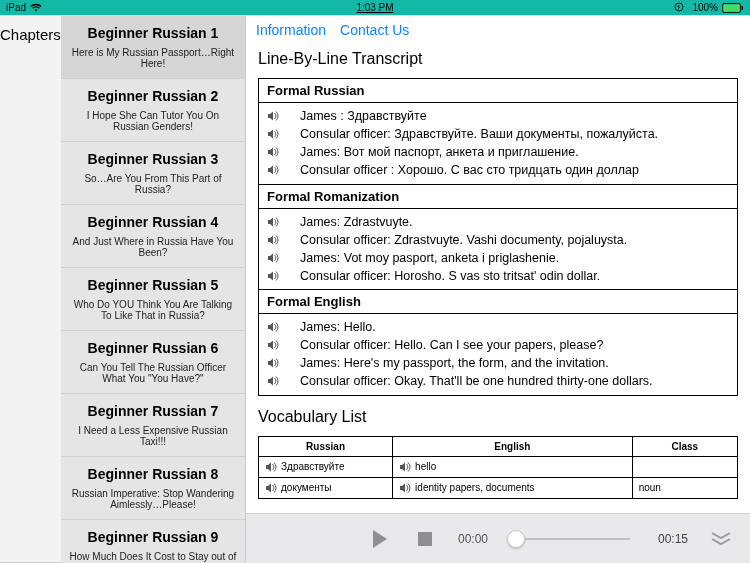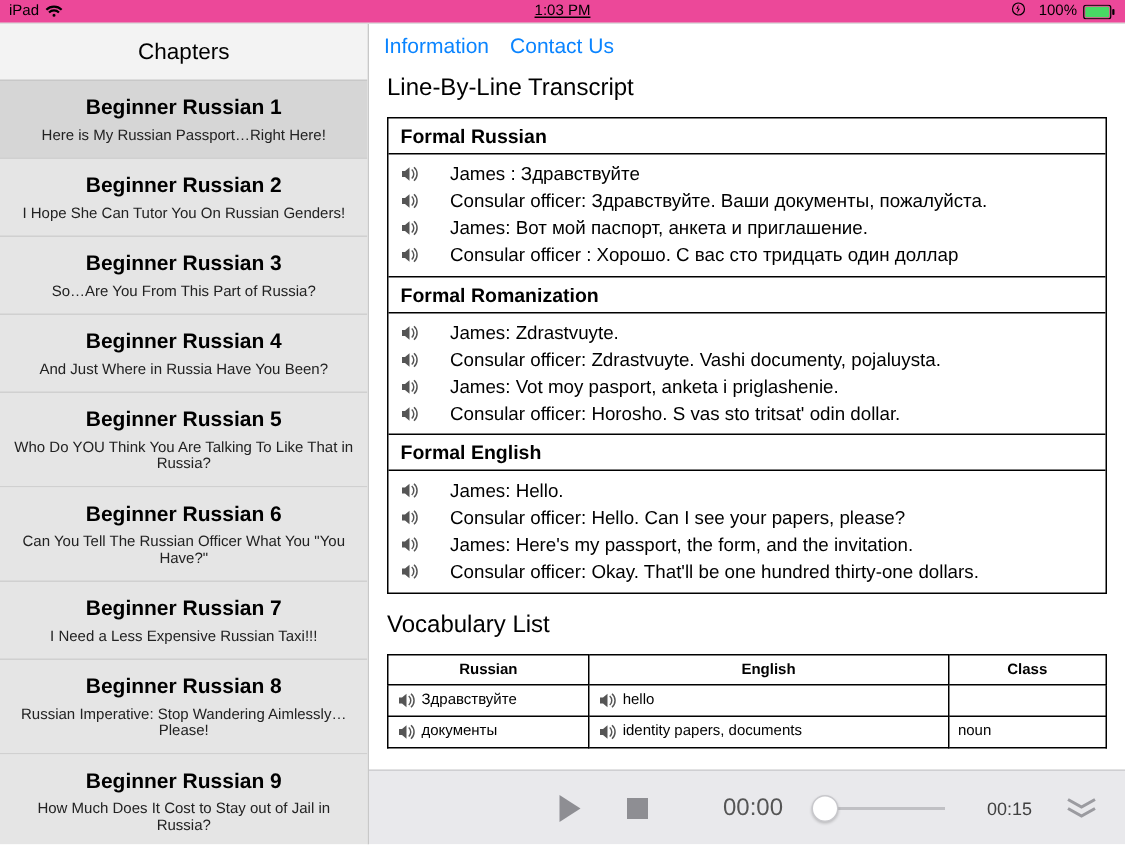--- a/index.html
+++ b/index.html
@@ -13,38 +13,38 @@
       color: #000;
     }
     
     .status-bar {
       height: 16px;
       display: flex;
       align-items: center;
       justify-content: space-between;
       padding: 0 6px;
       font-size: 10px;
-      background: #ec4899;
+      background: #14b8a6;
       border-bottom: 1px solid #ddd;
     }
     .status-left, .status-right { display: flex; align-items: center; gap: 4px; }
     .status-center { position: absolute; left: 50%; transform: translateX(-50%); font-weight: 500; text-decoration: underline; }
     .wifi-icon, .battery-icon { display: inline-flex; }
     
     .app {
       display: flex;
       height: calc(100% - 16px);
     }
     
     .sidebar {
       width: 246px;
       border-right: 1px solid #c8c8c8;
       background: #fafafa;
       display: flex;
-      flex-direction: column;
+      flex-direction: row;
       overflow: hidden;
     }
     .sidebar-header {
       text-align: center;
       font-size: 15px;
       font-weight: 500;
       padding: 10px 0;
       border-bottom: 1px solid #c8c8c8;
       background: #f3f3f3;
     }
@@ -149,21 +149,21 @@
       height: 50px;
       background: #e9e9ec;
       display: flex;
       align-items: center;
       padding: 0 18px;
       gap: 22px;
       border-top: 1px solid #cfcfd2;
     }
     .player .spacer { flex: 0 0 80px; }
     .play-btn, .stop-btn { color: #8e8e93; display: flex; }
-    .time { font-size: 16px; color: #555; margin-left: 24px; }
+    .time { font-size: 12px; color: #555; }
     .time-end { font-size: 12px; color: #404040; }
     .slider {
       flex: 1;
       height: 2px;
       background: #c0c0c4;
       position: relative;
       margin: 0 6px;
     }
     .slider-knob {
       position: absolute;

